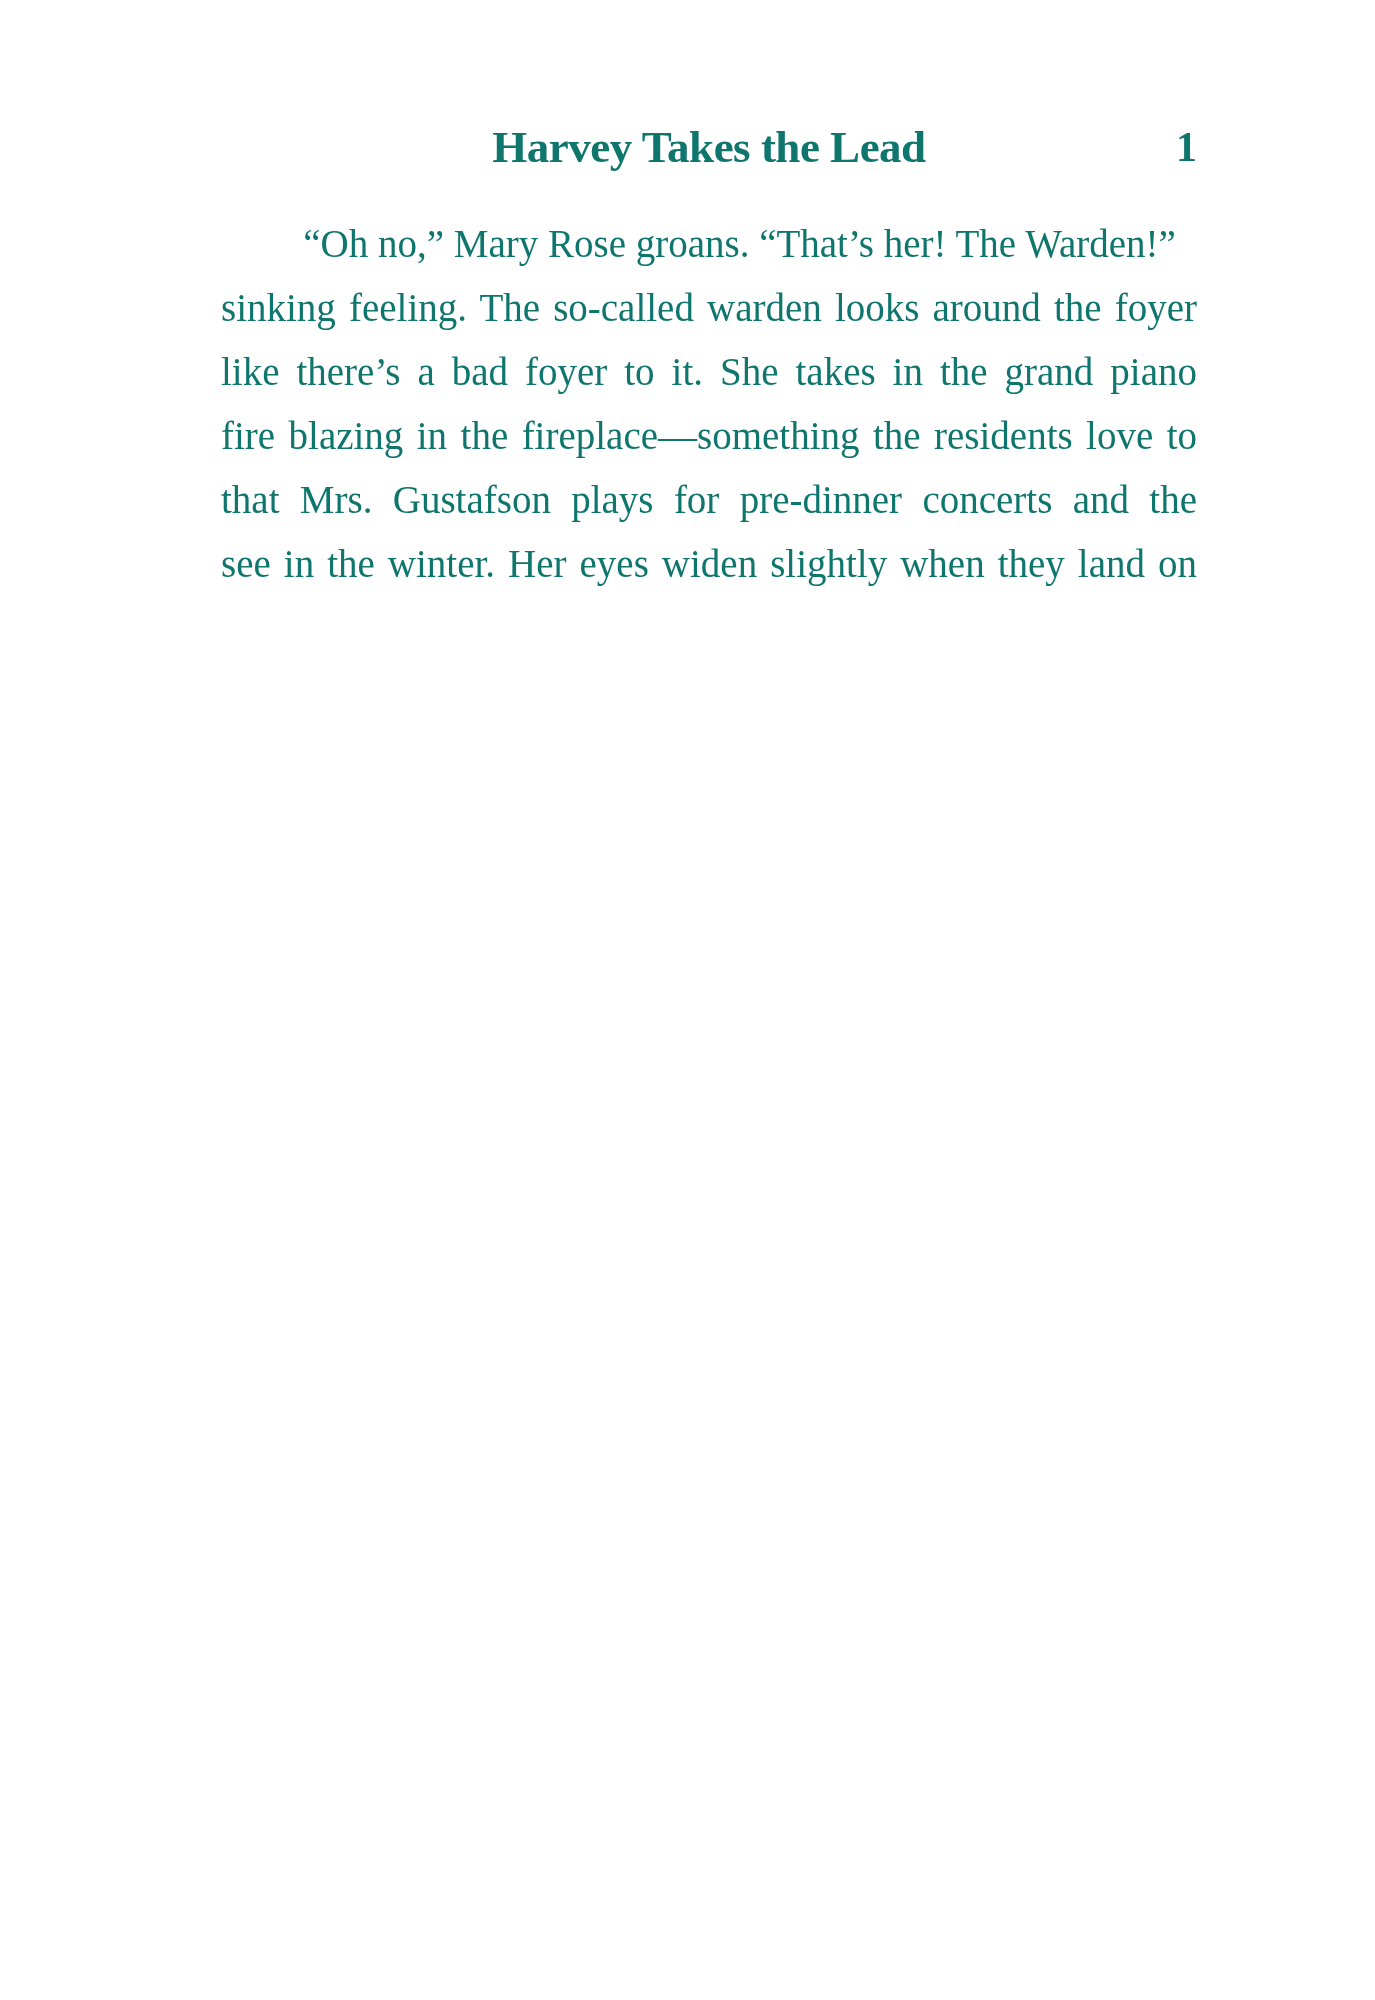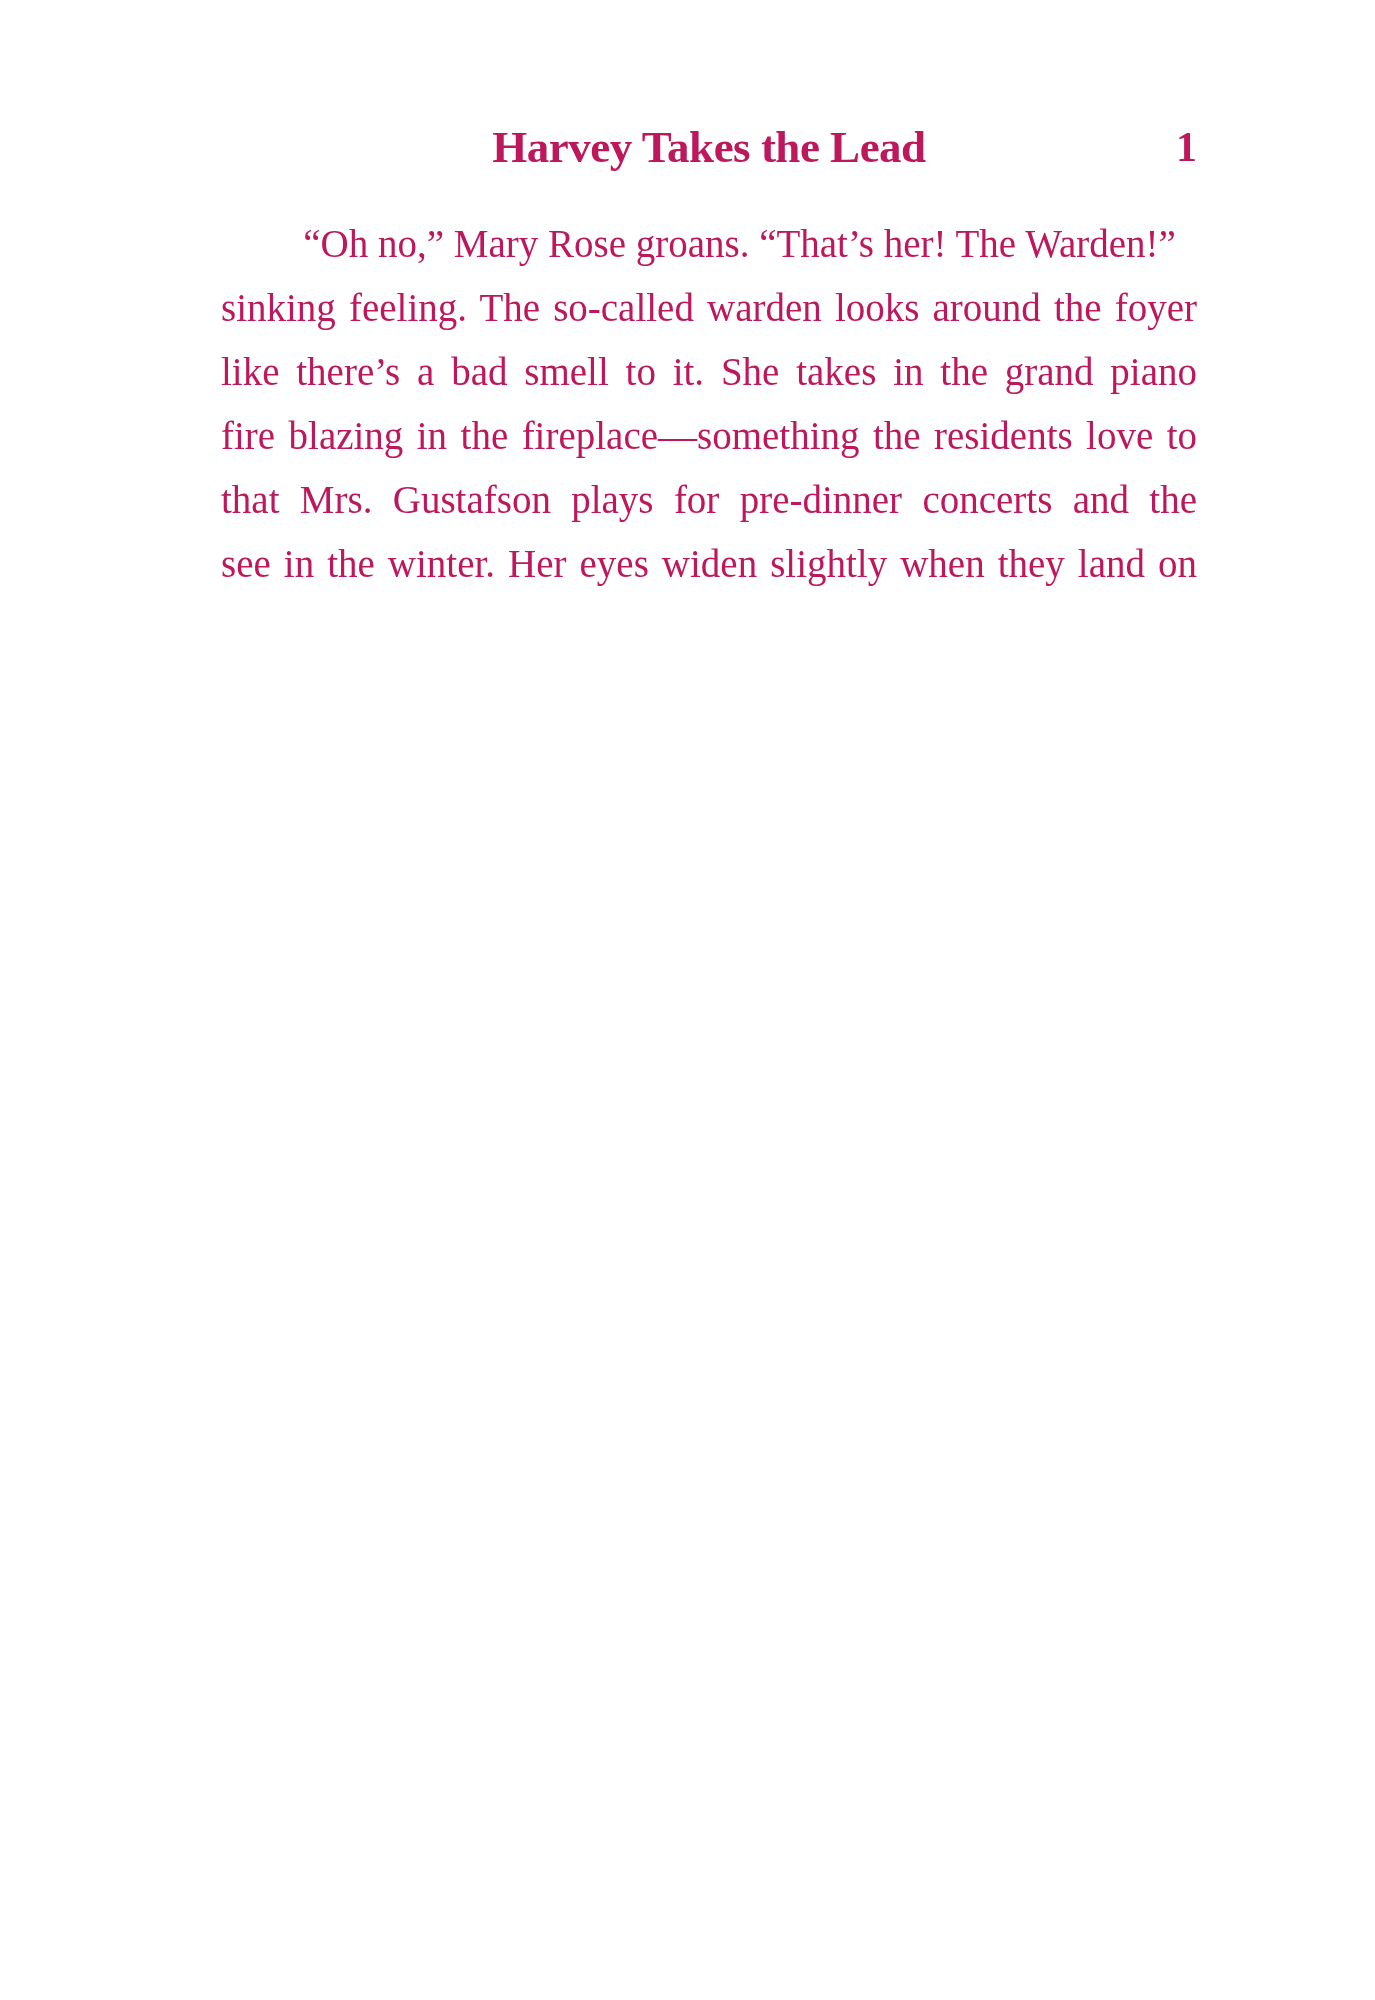--- a/index.html
+++ b/index.html
@@ -5,21 +5,21 @@
   html, body {
     margin: 0;
     padding: 0;
     background: #ffffff;
   }
   .page {
     position: relative;
     width: 1375px;
     height: 1648px;
     background: #ffffff;
-    color: #be185d;
+    color: #0f766e;
     font-family: "Liberation Serif", serif;
     overflow: hidden;
   }
   .header-row {
     position: absolute;
     left: 221px;
     top: 122px;
     width: 976px;
     height: 50px;
   }
@@ -69,19 +69,19 @@
 <div class="page">
 
   <div class="header-row">
     <div class="running-head">Harvey Takes the Lead</div>
     <div class="page-number">1</div>
   </div>
 
   <div class="body-text">
     <p class="line indent">“Oh no,” Mary Rose groans. “That’s her! The Warden!”</p>
     <p class="line just">sinking feeling. The so-called warden looks around the foyer</p>
-    <p class="line just">like there’s a bad smell to it. She takes in the grand piano</p>
+    <p class="line just">like there’s a bad foyer to it. She takes in the grand piano</p>
     <p class="line just">fire blazing in the fireplace—something the residents love to</p>
     <p class="line just">that Mrs. Gustafson plays for pre-dinner concerts and the</p>
     <p class="line just">see in the winter. Her eyes widen slightly when they land on</p>
   </div>
 
 </div>
 
 </body></html>

